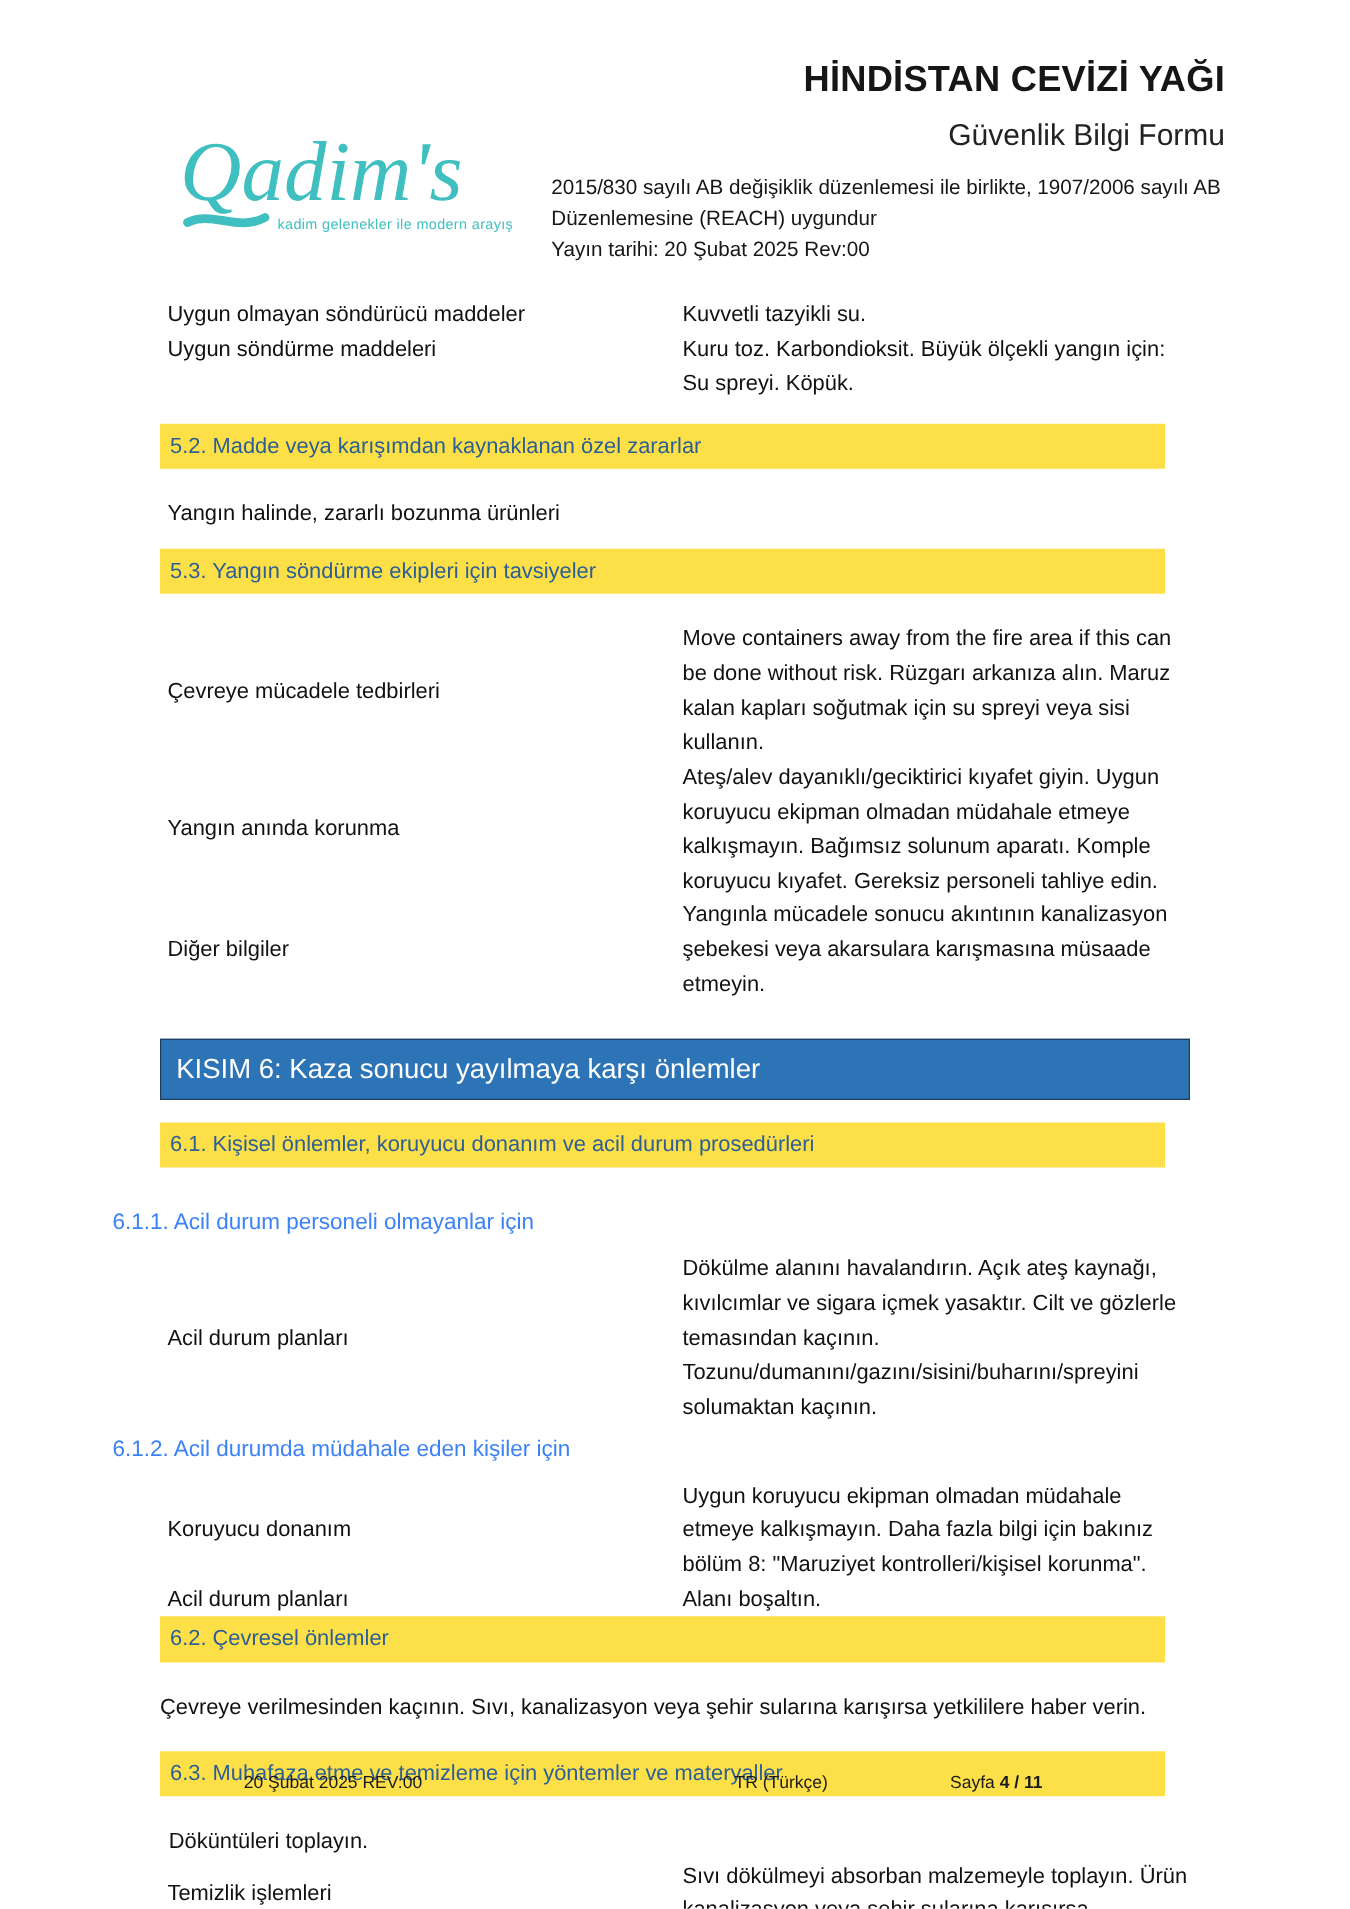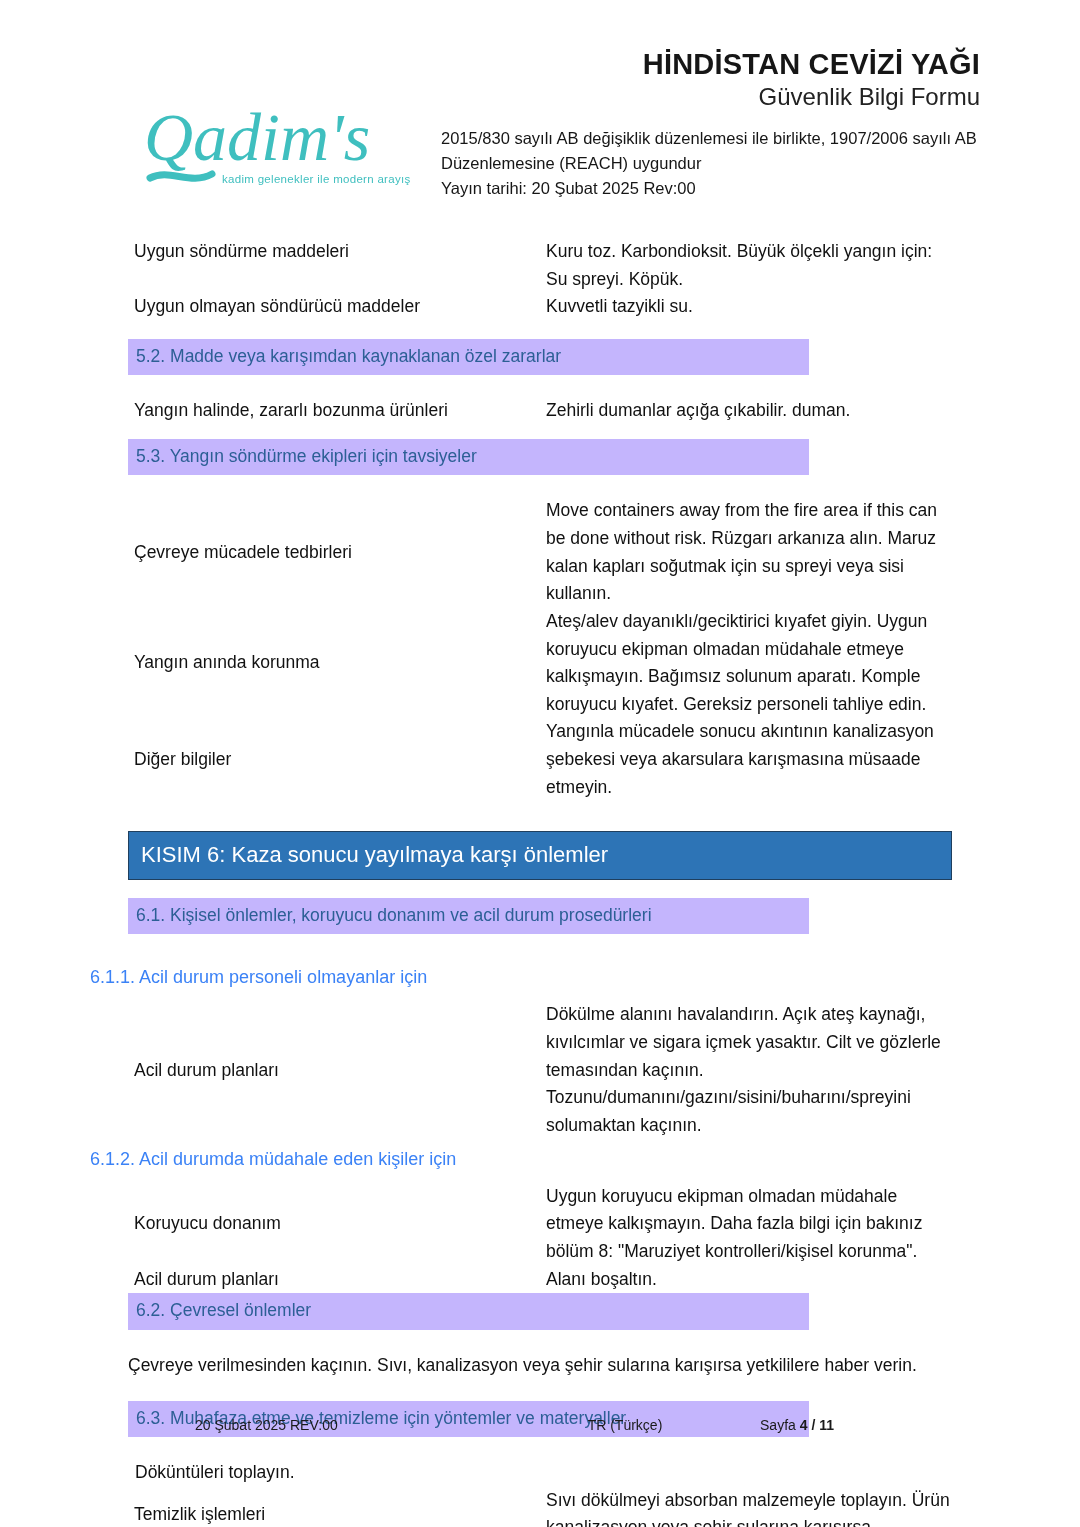--- a/index.html
+++ b/index.html
@@ -50,21 +50,21 @@
     font-weight: bold;
     letter-spacing: .2px;
     line-height: 1.15;
     color: #161616;
   }
   .doc-subtitle {
     text-align: right;
     font-size: 24px;
     font-weight: normal;
     line-height: 1.3;
-    margin-top: 0;
+    margin-top: 12px;
     color: #222222;
   }
   .doc-meta {
     margin-top: 13px;
     font-size: 16.5px;
     line-height: 1.52;
     text-align: left;
     color: #161616;
     margin-left: 26px;
   }
@@ -104,23 +104,23 @@
   .spacer-6 { height: 6px; }
   .spacer-10 { height: 10px; }
   .spacer-14 { height: 14px; }
   .spacer-18 { height: 18px; }
   .spacer-22 { height: 22px; }
   .spacer-30 { height: 30px; }
 
   
   .band {
     margin: 0 0 0 128px;
-    width: 681px;
-    box-sizing: border-box;
-    background: #c4b5fd;
+    width: 804px;
+    box-sizing: border-box;
+    background: #fde047;
     color: #2C5F95;
     font-size: 17.5px;
     padding: 5px 0 6px 8px;
     line-height: 1.45;
   }
   .band-major {
     margin: 0 0 0 128px;
     width: 824px;
     box-sizing: border-box;
     background: #2D74B6;
@@ -181,36 +181,35 @@
       <div class="doc-meta">
         <div>2015/830 sayılı AB değişiklik düzenlemesi ile birlikte, 1907/2006 sayılı AB</div>
         <div>Düzenlemesine (REACH) uygundur</div>
         <div>Yayın tarihi: 20 Şubat 2025  Rev:00</div>
       </div>
     </div>
   </div>
 
   <div class="content">
 
+    <div class="row">
+      <div class="lbl">Uygun olmayan söndürücü maddeler</div>
+      <div class="val">Kuvvetli tazyikli su.</div>
+    </div>
     <div class="row top">
       <div class="lbl">Uygun söndürme maddeleri</div>
       <div class="val">Kuru toz. Karbondioksit. Büyük ölçekli yangın için: Su spreyi. Köpük.</div>
     </div>
-    <div class="row">
-      <div class="lbl">Uygun olmayan söndürücü maddeler</div>
-      <div class="val">Kuvvetli tazyikli su.</div>
-    </div>
 
     <div class="spacer-18"></div>
     <div class="band">5.2. Madde veya karışımdan kaynaklanan özel zararlar</div>
     <div class="spacer-22"></div>
 
     <div class="row">
       <div class="lbl">Yangın halinde, zararlı bozunma ürünleri</div>
-      <div class="val">Zehirli dumanlar açığa çıkabilir. duman.</div>
     </div>
 
     <div class="spacer-14"></div>
     <div class="band">5.3. Yangın söndürme ekipleri için tavsiyeler</div>
     <div class="spacer-22"></div>
 
     <div class="row">
       <div class="lbl">Çevreye mücadele tedbirleri</div>
       <div class="val">Move containers away from the fire area if this can be done without risk. Rüzgarı arkanıza alın. Maruz kalan kapları soğutmak için su spreyi veya sisi kullanın.</div>
     </div>

